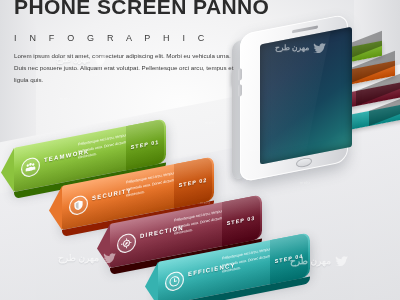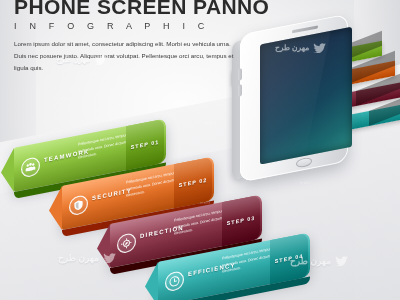--- a/index.html
+++ b/index.html
@@ -37,21 +37,21 @@
   }
 
   
   #header{position:absolute;left:14px;top:-4px;width:260px;z-index:30;}
   .title{
     font-size:21px;font-weight:bold;letter-spacing:.4px;
     color:#2b2b2b;line-height:1.0;white-space:nowrap;
     font-family:"Liberation Sans", sans-serif;
   }
   .subtitle{
-    margin-top:4px;font-size:9px;letter-spacing:5.2px;
+    margin-top:16px;font-size:9px;letter-spacing:5.2px;
     color:#3c3c3c;font-weight:normal;
   }
   .lead{
     margin-top:7px;font-size:6.2px;line-height:1.95;
     color:#3a3a3a;width:228px;
   }
 
   
   #phone{
     position:absolute;left:228px;top:24px;width:132px;height:150px;z-index:14;

